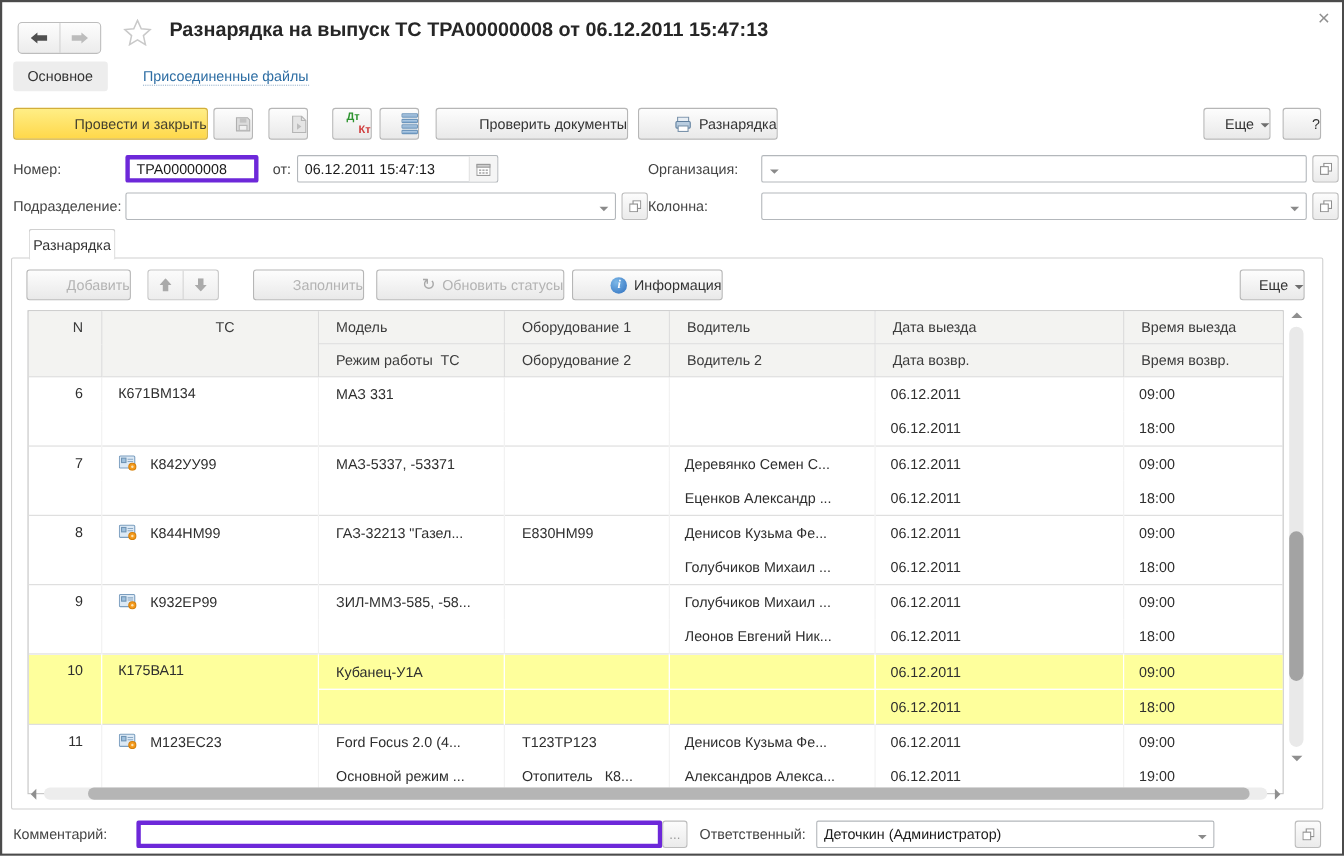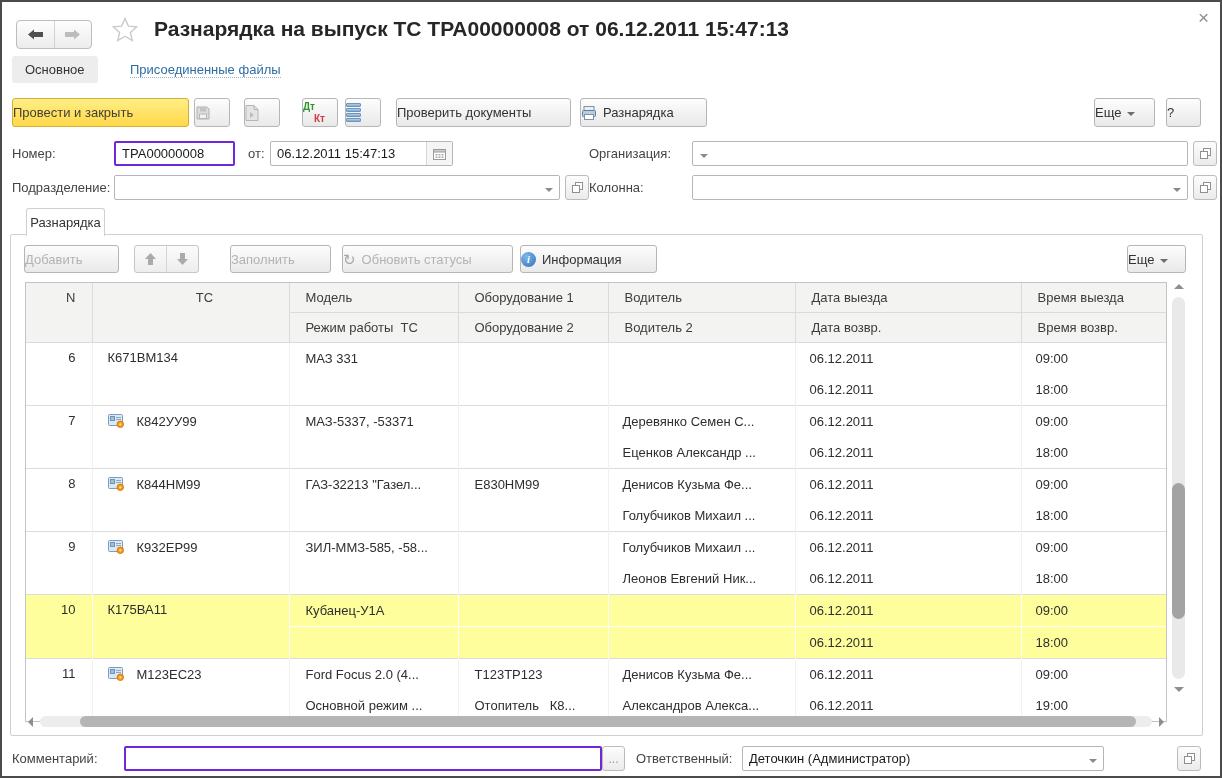--- a/index.html
+++ b/index.html
@@ -1,45 +1,45 @@
 <!DOCTYPE html>
 <html><head>
 <meta charset="utf-8">
 <style>
   html,body{margin:0;padding:0;background:#888;}
   #win{position:relative;width:1222px;height:778px;box-sizing:border-box;background:#fff;
        border:2px solid #4b4b4b;font-family:"Liberation Sans",sans-serif;overflow:hidden;}
   .lbl{position:absolute;font-size:13px;color:#444;white-space:nowrap;text-align:right;}
   
-  .btn{position:absolute;height:29px;box-sizing:border-box;display:flex;align-items:center;justify-content:flex-start;
+  .btn{position:absolute;height:29px;box-sizing:border-box;display:flex;align-items:center;justify-content:flex-end;
        gap:6px;background:linear-gradient(#fdfdfd,#e9e9e9);border:1px solid #b6b6b6;border-radius:3px;
        font-size:13px;color:#333;cursor:pointer;white-space:pre;}
   .btn.dis{color:#b3b3b3;cursor:default;}
   .btn.yellow{background:linear-gradient(#ffee86,#ffd84a);border-color:#d2ae3a;color:#45412f;}
   .btn .tri{width:0;height:0;border:4px solid transparent;border-top-color:#6e6e6e;margin-top:7px;}
   
-  .inp{position:absolute;box-sizing:border-box;height:25px;border:2px solid #6d28d9;border-radius:2px;
+  .inp{position:absolute;box-sizing:border-box;height:25px;border:4px solid #6d28d9;border-radius:2px;
        font-size:13px;color:#1a1a1a;padding:0 6px;font-family:inherit;background:#fff;outline:none;}
   .combo{position:absolute;box-sizing:border-box;height:25px;border:1px solid #b3b7bb;border-radius:2px;
        background:#fff;display:flex;align-items:stretch;}
   .combo .val{flex:1;font-size:13px;color:#1a1a1a;padding-left:6px;display:flex;align-items:center;
        white-space:pre;overflow:hidden;}
   .combo .dd{width:21px;display:flex;align-items:center;justify-content:center;}
   .combo .dd .tri{width:0;height:0;border:4px solid transparent;border-top-color:#8a8a8a;margin-top:8px;}
   .combo .calseg{width:25px;display:flex;align-items:center;justify-content:center;border-left:1px solid #d5d5d5;
        background:#f5f5f5;border-radius:0 2px 2px 0;}
   .openbtn{position:absolute;width:24px;height:25px;box-sizing:border-box;border:1px solid #bcbcbc;border-radius:3px;
        background:linear-gradient(#fcfcfc,#ebebeb);display:flex;align-items:center;justify-content:center;cursor:pointer;}
   
   #navpair{position:absolute;left:14px;top:18px;width:76px;height:29px;box-sizing:border-box;border:1px solid #bdbdbd;
        border-radius:4px;background:linear-gradient(#fdfdfd,#ececec);display:flex;}
   .navbtn{flex:1;display:flex;align-items:center;justify-content:center;cursor:pointer;}
   .navbtn.back{border-right:1px solid #d2d2d2;}
   #star{position:absolute;left:110px;top:15px;cursor:pointer;}
-  #title{position:absolute;left:152px;top:15px;font-size:21px;font-weight:bold;color:#262626;white-space:nowrap;}
+  #title{position:absolute;left:152px;top:15px;font-size:18px;font-weight:bold;color:#262626;white-space:nowrap;}
   #closex{position:absolute;left:1196px;top:5px;font-size:19px;color:#8f8f8f;cursor:pointer;}
   
   #maintab{position:absolute;left:10px;top:54px;height:27px;padding:0 13px;background:#ededed;border-radius:3px;
        display:flex;align-items:center;font-size:13px;color:#333;cursor:pointer;}
   #filelink{position:absolute;left:128px;top:60px;font-size:13px;color:#2d6da3;border-bottom:1px dotted #9ab4cd;cursor:pointer;}
   
   .dtkt{position:relative;width:22px;height:22px;}
   .dtkt .dt{position:absolute;left:0;top:0;color:#2e9430;font-weight:bold;font-size:10px;line-height:10px;}
   .dtkt .kt{position:absolute;right:0;bottom:0;color:#d03a3a;font-weight:bold;font-size:10px;line-height:10px;}
   .stackic{display:flex;flex-direction:column;gap:1px;}

